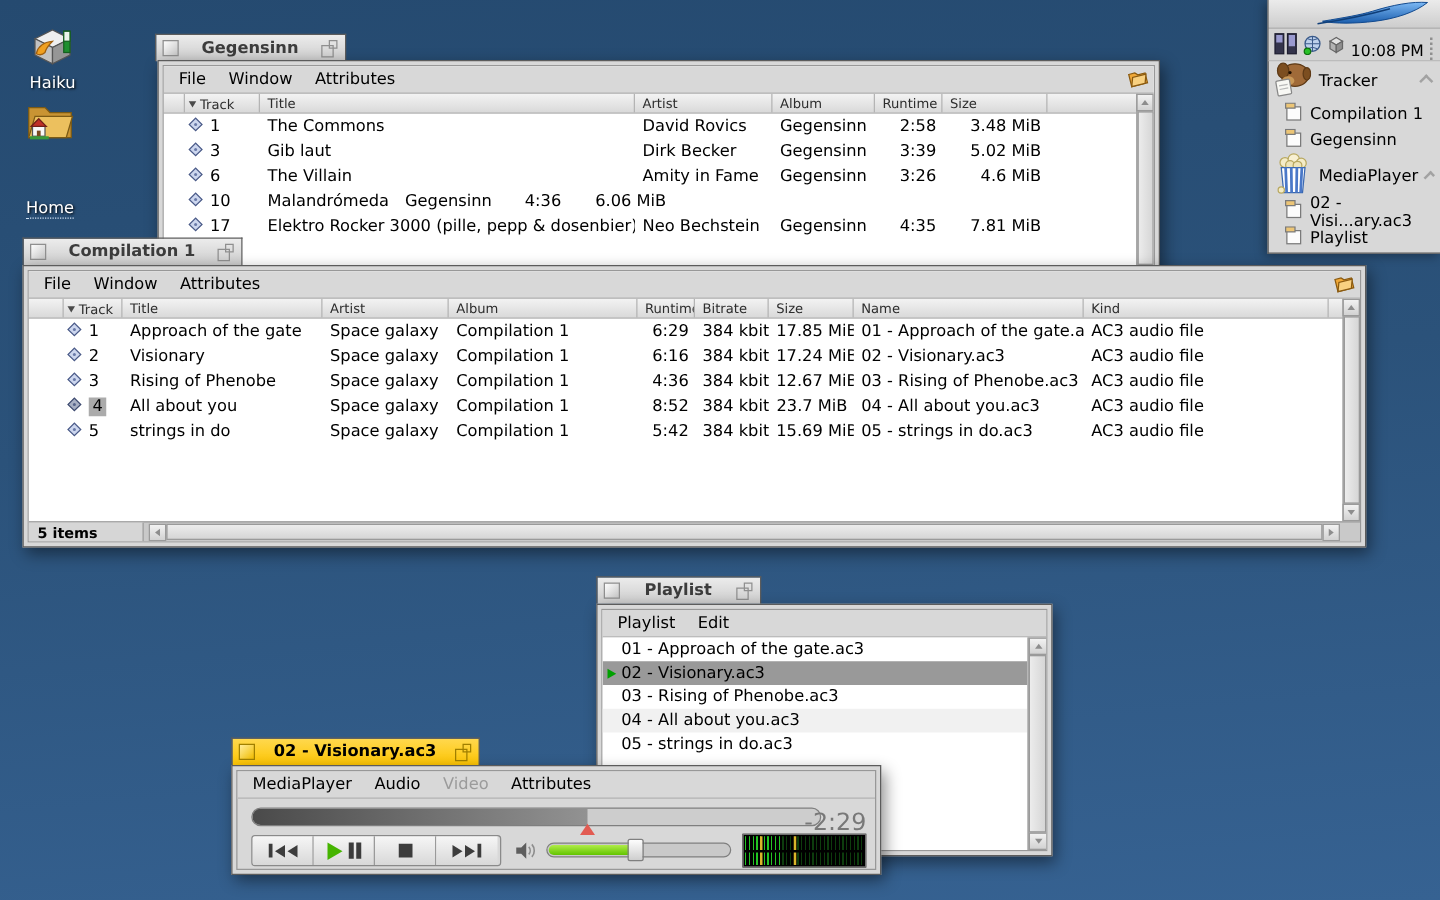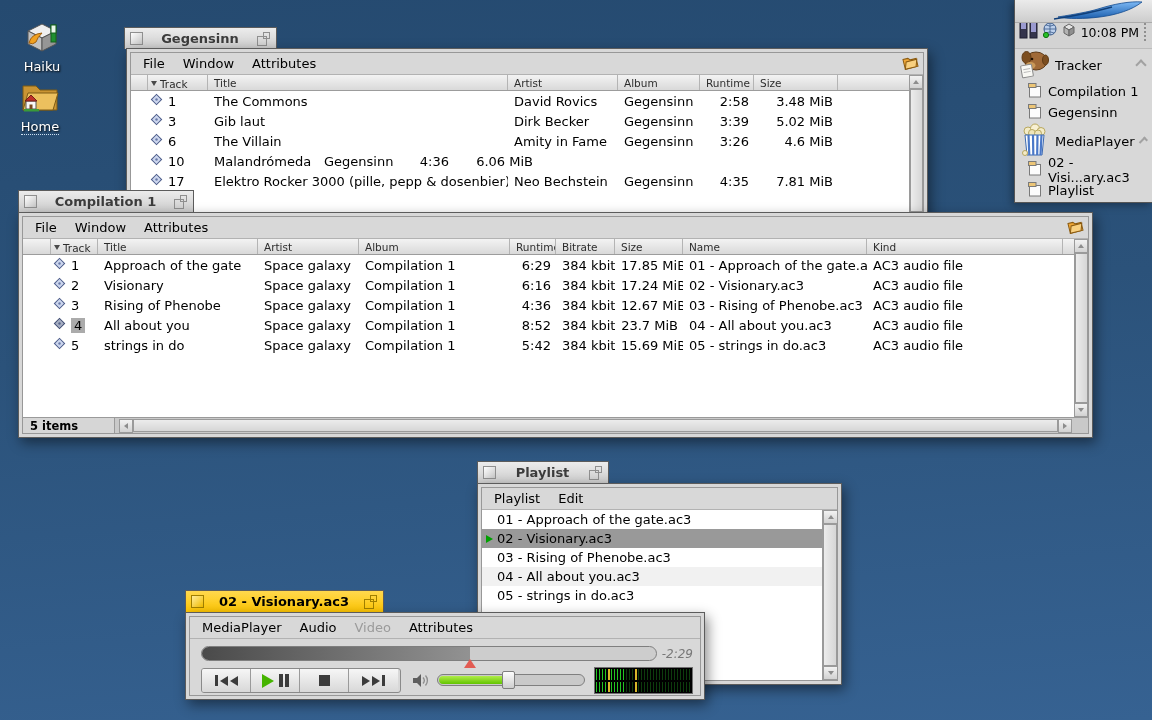--- a/index.html
+++ b/index.html
@@ -2,21 +2,21 @@
 <html><head>
 <meta charset="utf-8">
 <style>
   html,body{margin:0;padding:0;}
   .stage{position:relative;width:1152px;height:720px;overflow:hidden;
     background:linear-gradient(175deg,#254a70 0%,#2b527a 45%,#366292 100%);
     font-family:"DejaVu Sans","Liberation Sans",sans-serif;color:#000;}
   
   .dicon{position:absolute;width:72px;display:flex;flex-direction:column;align-items:center;gap:2px;}
   .dicon .lbl{color:#fff;font-size:13px;text-shadow:1px 1px 2px #000;line-height:14px;}
-  .lbl.focused{border-bottom:1px dotted #cfe0f0;}
+  .lbl.focused{border-bottom:1px dotted #cfe0f0;margin-top:40px;}
   
   .win{position:absolute;background:#d8d8d8;border:1px solid #5c5c5c;
     box-shadow:3px 5px 12px rgba(0,0,0,.45);}
   .win-inner{position:absolute;inset:3px;border:1px solid #989898;background:#fff;overflow:hidden;}
   .tab{position:absolute;height:22px;border:1px solid #5c5c5c;border-bottom:none;box-sizing:border-box;
     display:flex;align-items:center;padding:0 5px;gap:6px;}
   .tab.inactive{background:linear-gradient(#ececec,#cccccc);}
   .tab.active{background:linear-gradient(#ffd84e,#fdc503);}
   .tab .ttl{flex:1;text-align:center;font-weight:bold;font-size:13px;white-space:nowrap;overflow:hidden;}
   .tab.inactive .ttl{color:#3c3c3c;}
@@ -74,21 +74,21 @@
   .plrow:nth-child(even){background:#f1f1f1;}
   .plrow.selected{background:#999999;}
   .plmark{width:0;height:0;border-top:4px solid transparent;border-bottom:4px solid transparent;
     border-left:7px solid #00a000;}
   .plmark.off{visibility:hidden;}
   
   .seek{position:absolute;height:15px;border:1px solid #7f7f7f;border-radius:8px;background:#cdcdcd;overflow:hidden;box-sizing:border-box;}
   .seekfill{position:absolute;left:0;top:0;bottom:0;width:59%;background:linear-gradient(90deg,#4a4a4a,#929292);}
   .seekmark{position:absolute;width:0;height:0;border-left:6px solid transparent;border-right:6px solid transparent;
     border-bottom:9px solid #e25b52;}
-  .mp-time{position:absolute;font-size:12px;color:#787878;font-style:italic;}
+  .mp-time{position:absolute;font-size:19px;color:#787878;}
   .tgroup{position:absolute;display:flex;height:25px;border:1px solid #8a8a8a;border-radius:3px;overflow:hidden;box-sizing:border-box;}
   .tbtn{width:49px;display:flex;align-items:center;justify-content:center;gap:2px;
     background:linear-gradient(#f6f6f6,#d8d8d8);border-right:1px solid #9a9a9a;box-sizing:border-box;}
   .tbtn:last-child{border-right:none;}
   .tri-l{width:0;height:0;border-top:5px solid transparent;border-bottom:5px solid transparent;border-right:8px solid #3c3c3c;}
   .tri-r{width:0;height:0;border-top:5px solid transparent;border-bottom:5px solid transparent;border-left:8px solid #3c3c3c;}
   .vbar{width:3px;height:11px;background:#3c3c3c;}
   .playtri{width:0;height:0;border-top:7px solid transparent;border-bottom:7px solid transparent;border-left:12px solid #45b400;}
   .pbar{width:4px;height:13px;background:#3c3c3c;}
   .stopsq{width:11px;height:11px;background:#3c3c3c;}
@@ -100,21 +100,21 @@
   .vu .base{position:absolute;inset:1px;background:repeating-linear-gradient(90deg,#0d3c0d 0 1px,#000 1px 3px);}
   .vu .bright{position:absolute;left:1px;top:1px;bottom:1px;width:30%;background:repeating-linear-gradient(90deg,#23c423 0 1px,#000 1px 3px);}
   .vu .yline{position:absolute;top:1px;bottom:1px;width:2px;background:#d9b62a;}
   .vu .mid{position:absolute;left:1px;right:1px;top:46%;height:2px;background:#000;}
   
   .deskbar{position:absolute;left:1014px;top:0;width:138px;height:203px;background:#d8d8d8;
     border-left:1px solid #565656;border-bottom:1px solid #565656;box-sizing:border-box;
     box-shadow:-2px 2px 8px rgba(0,0,0,.35);}
   .db-logo{height:22px;background:linear-gradient(#ebebeb,#cdcdcd);border-bottom:1px solid #ababab;
     position:relative;overflow:hidden;}
-  .db-tray{height:26px;display:flex;align-items:center;gap:3px;padding:0 3px 7px 4px;
+  .db-tray{height:26px;display:flex;align-items:flex-end;gap:3px;padding:0 3px 0 4px;
     border-bottom:1px solid #bcbcbc;background:#d3d3d3;box-sizing:border-box;}
   .db-clock{margin-left:auto;font-size:12.5px;padding-right:2px;}
   .db-handle{width:3px;height:18px;border-left:2px dotted #8f8f8f;}
   .db-app{display:flex;align-items:center;height:32px;font-size:13px;gap:6px;padding:0 4px;box-sizing:border-box;}
   .db-app.tall{height:36px;}
   .db-caret{margin-left:auto;width:6px;height:6px;border-left:2px solid #a2a2a2;border-top:2px solid #a2a2a2;
     transform:rotate(45deg);margin-right:3px;}
   .db-sub{display:flex;align-items:center;height:21px;font-size:13px;gap:6px;padding-left:13px;box-sizing:border-box;}
 </style>
 </head>

